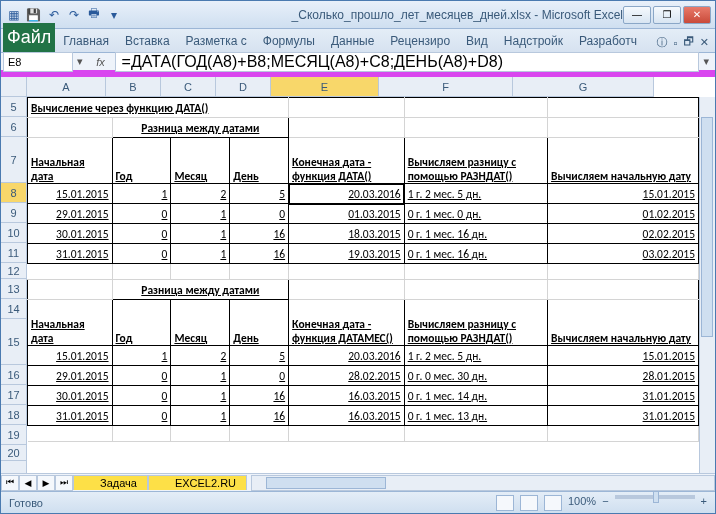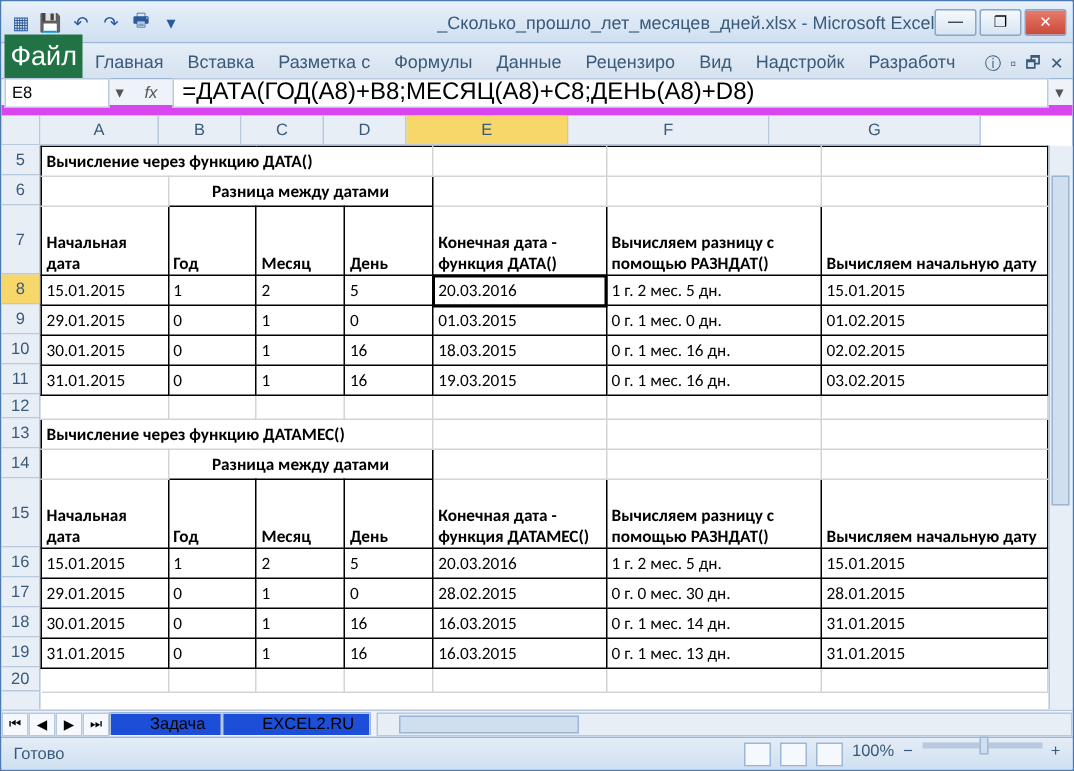--- a/index.html
+++ b/index.html
@@ -21,39 +21,39 @@
 .fx-btn { width: 20px; height: 20px; display: flex; align-items: center; justify-content: center; font-style: italic; color: #555; cursor: pointer; margin: 0 4px; }
 .formula-input { flex: 1; height: 20px; background: #fff; border: 1px solid #b8c8dd; padding: 0 6px; font-size: 16px; display: flex; align-items: center; }
 .sheet-area { flex: 1; display: flex; overflow: hidden; background: #fff; }
 .row-headers { width: 26px; background: #e8eef6; border-right: 1px solid #b8c8dd; }
 .col-headers-row { height: 20px; display: flex; }
 .corner { width: 26px; height: 20px; background: #e8eef6; border-right: 1px solid #b8c8dd; border-bottom: 1px solid #b8c8dd; }
 .col-h { height: 20px; background: #e8eef6; border-right: 1px solid #b8c8dd; border-bottom: 1px solid #b8c8dd; display: flex; align-items: center; justify-content: center; color: #3a5a7a; font-size: 11px; }
 .col-h.sel { background: #f8d76a; }
 .row-h { height: 20px; border-bottom: 1px solid #b8c8dd; display: flex; align-items: center; justify-content: center; color: #3a5a7a; font-size: 11px; background: #e8eef6; }
 .row-h.sel { background: #f8d76a; }
-.grid { flex: 1; position: relative; }
+.grid { flex: 1; position: relative; text-decoration: underline; }
 .grid table { border-collapse: collapse; width: 100%; }
 .grid td { height: 20px; border-right: 1px solid #d4d4d4; border-bottom: 1px solid #d4d4d4; padding: 0 3px; font-size: 11.5px; font-family: Calibri, Arial, sans-serif; white-space: nowrap; overflow: hidden; }
 .bold { font-weight: bold; }
 .bd { border: 1px solid #000 !important; }
 .bd-t { border-top: 1px solid #000 !important; }
 .bd-r { border-right: 1px solid #000 !important; }
 .bd-l { border-left: 1px solid #000 !important; }
-.ar { text-align: left; margin-top: 44px; }
+.ar { text-align: right; margin-top: 44px; }
 .ac { text-align: center; }
 .sel-cell { outline: 2px solid #000; outline-offset: -1px; }
 .row-h.tall, .tall td { height: 46px; vertical-align: bottom; }
 .row-h.short, .short td { height: 16px; }
 .hscroll-row { height: 18px; background: #eef3fa; display: flex; align-items: center; border-top: 1px solid #b8c8dd; }
 .sheet-nav { display: flex; }
 .sheet-nav-btn { width: 18px; height: 16px; border: 1px solid #b8c8dd; background: #f5f8fc; display: flex; align-items: center; justify-content: center; font-size: 9px; cursor: pointer; }
 .sheet-tab { padding: 1px 10px; background: #fff; border: 1px solid #b8c8dd; border-bottom: none; font-size: 11px; cursor: pointer; }
 .sheet-tab.active { background: #fff; font-weight: bold; }
-.sheet-tab.inactive { background: #1d4ed8; padding-left: 26px; }
+.sheet-tab.inactive { background: #fde047; padding-left: 26px; }
 .hscroll { flex: 1; height: 16px; background: #e8eef6; border: 1px solid #b8c8dd; margin-left: 4px; position: relative; }
 .hscroll-thumb { position: absolute; left: 14px; top: 1px; height: 12px; width: 120px; background: #cfdff0; border: 1px solid #9cb6d6; }
 .statusbar { height: 22px; background: linear-gradient(#e4edf7,#cfdff0); display: flex; align-items: center; padding: 0 8px; border-top: 1px solid #9cb6d6; font-size: 11px; color: #3a5a7a; }
 .status-right { margin-left: auto; display: flex; align-items: flex-start; gap: 6px; }
 .view-btn { width: 18px; height: 16px; border: 1px solid #9cb6d6; background: #f5f8fc; cursor: pointer; }
 .zoom-slider { width: 80px; height: 4px; background: #b8c8dd; position: relative; }
 .zoom-thumb { position: absolute; left: 38px; top: -4px; width: 6px; height: 12px; background: #cfdff0; border: 1px solid #9cb6d6; }
 .vscroll { width: 16px; background: #e8eef6; border-left: 1px solid #b8c8dd; position: relative; }
 .vscroll-thumb { position: absolute; top: 20px; left: 1px; width: 12px; height: 220px; background: #cfdff0; border: 1px solid #9cb6d6; }
 </style>
@@ -219,26 +219,20 @@
           <tr class="short">
                 <td></td>
                 <td></td>
                 <td></td>
                 <td></td>
                 <td></td>
                 <td></td>
                 <td></td>
               </tr>
 
-          <tr>
-                <td class="bold bd-t bd-l" colspan="4">Вычисление через функцию ДАТАМЕС()</td>
-                <td class="bd-t"></td>
-                <td class="bd-t"></td>
-                <td class="bd-t bd-r"></td>
-              </tr>
 
           <tr>
                 <td class="bd-l"></td>
                 <td class="bold bd ac" colspan="3">Разница между датами</td>
                 <td></td>
                 <td></td>
                 <td class="bd-r"></td>
               </tr>
 
           <tr class="tall">

